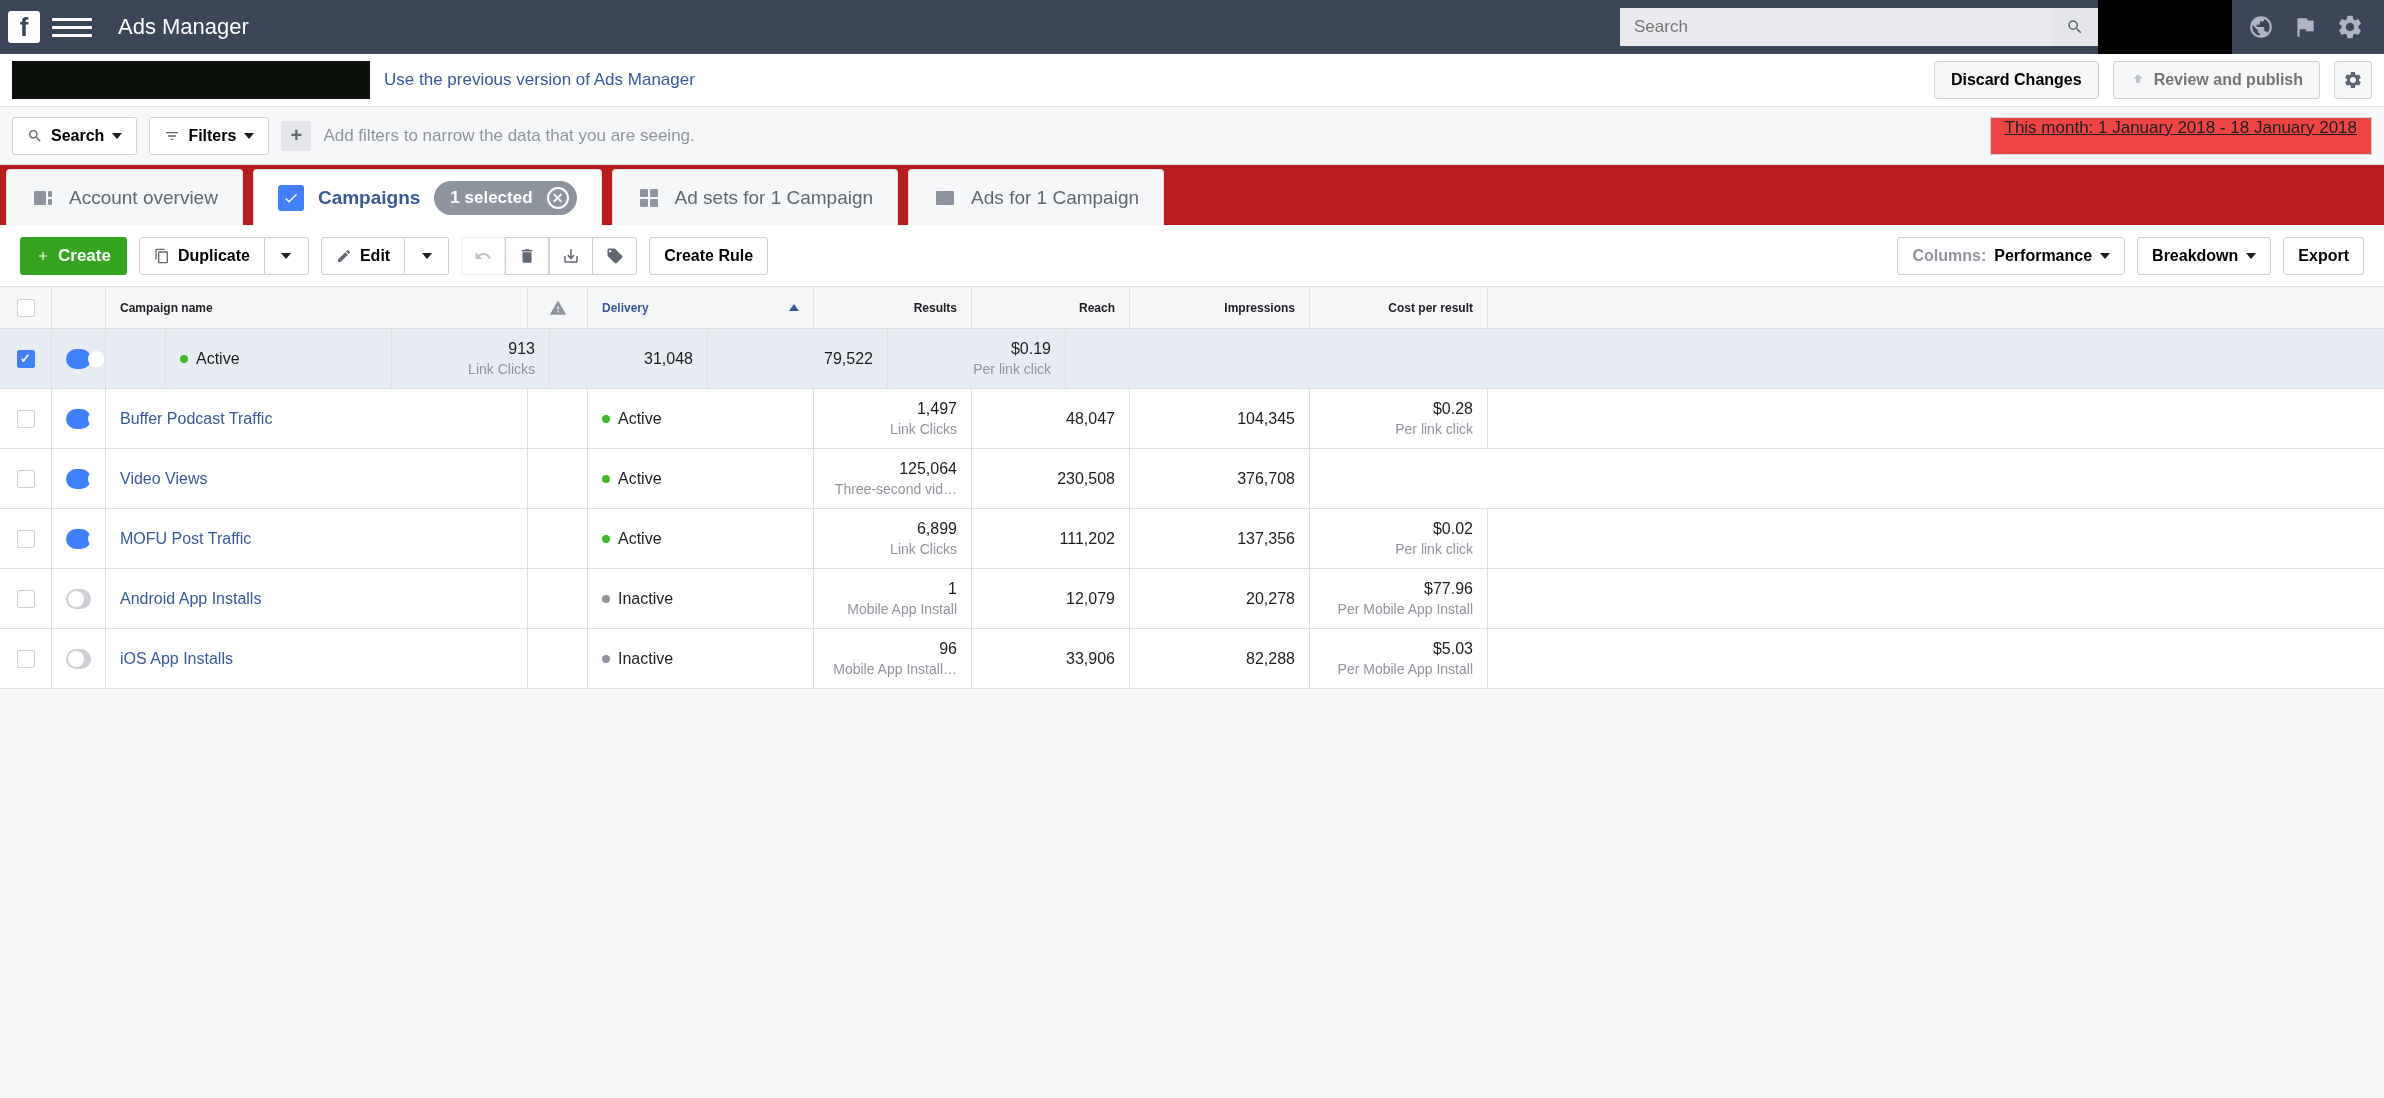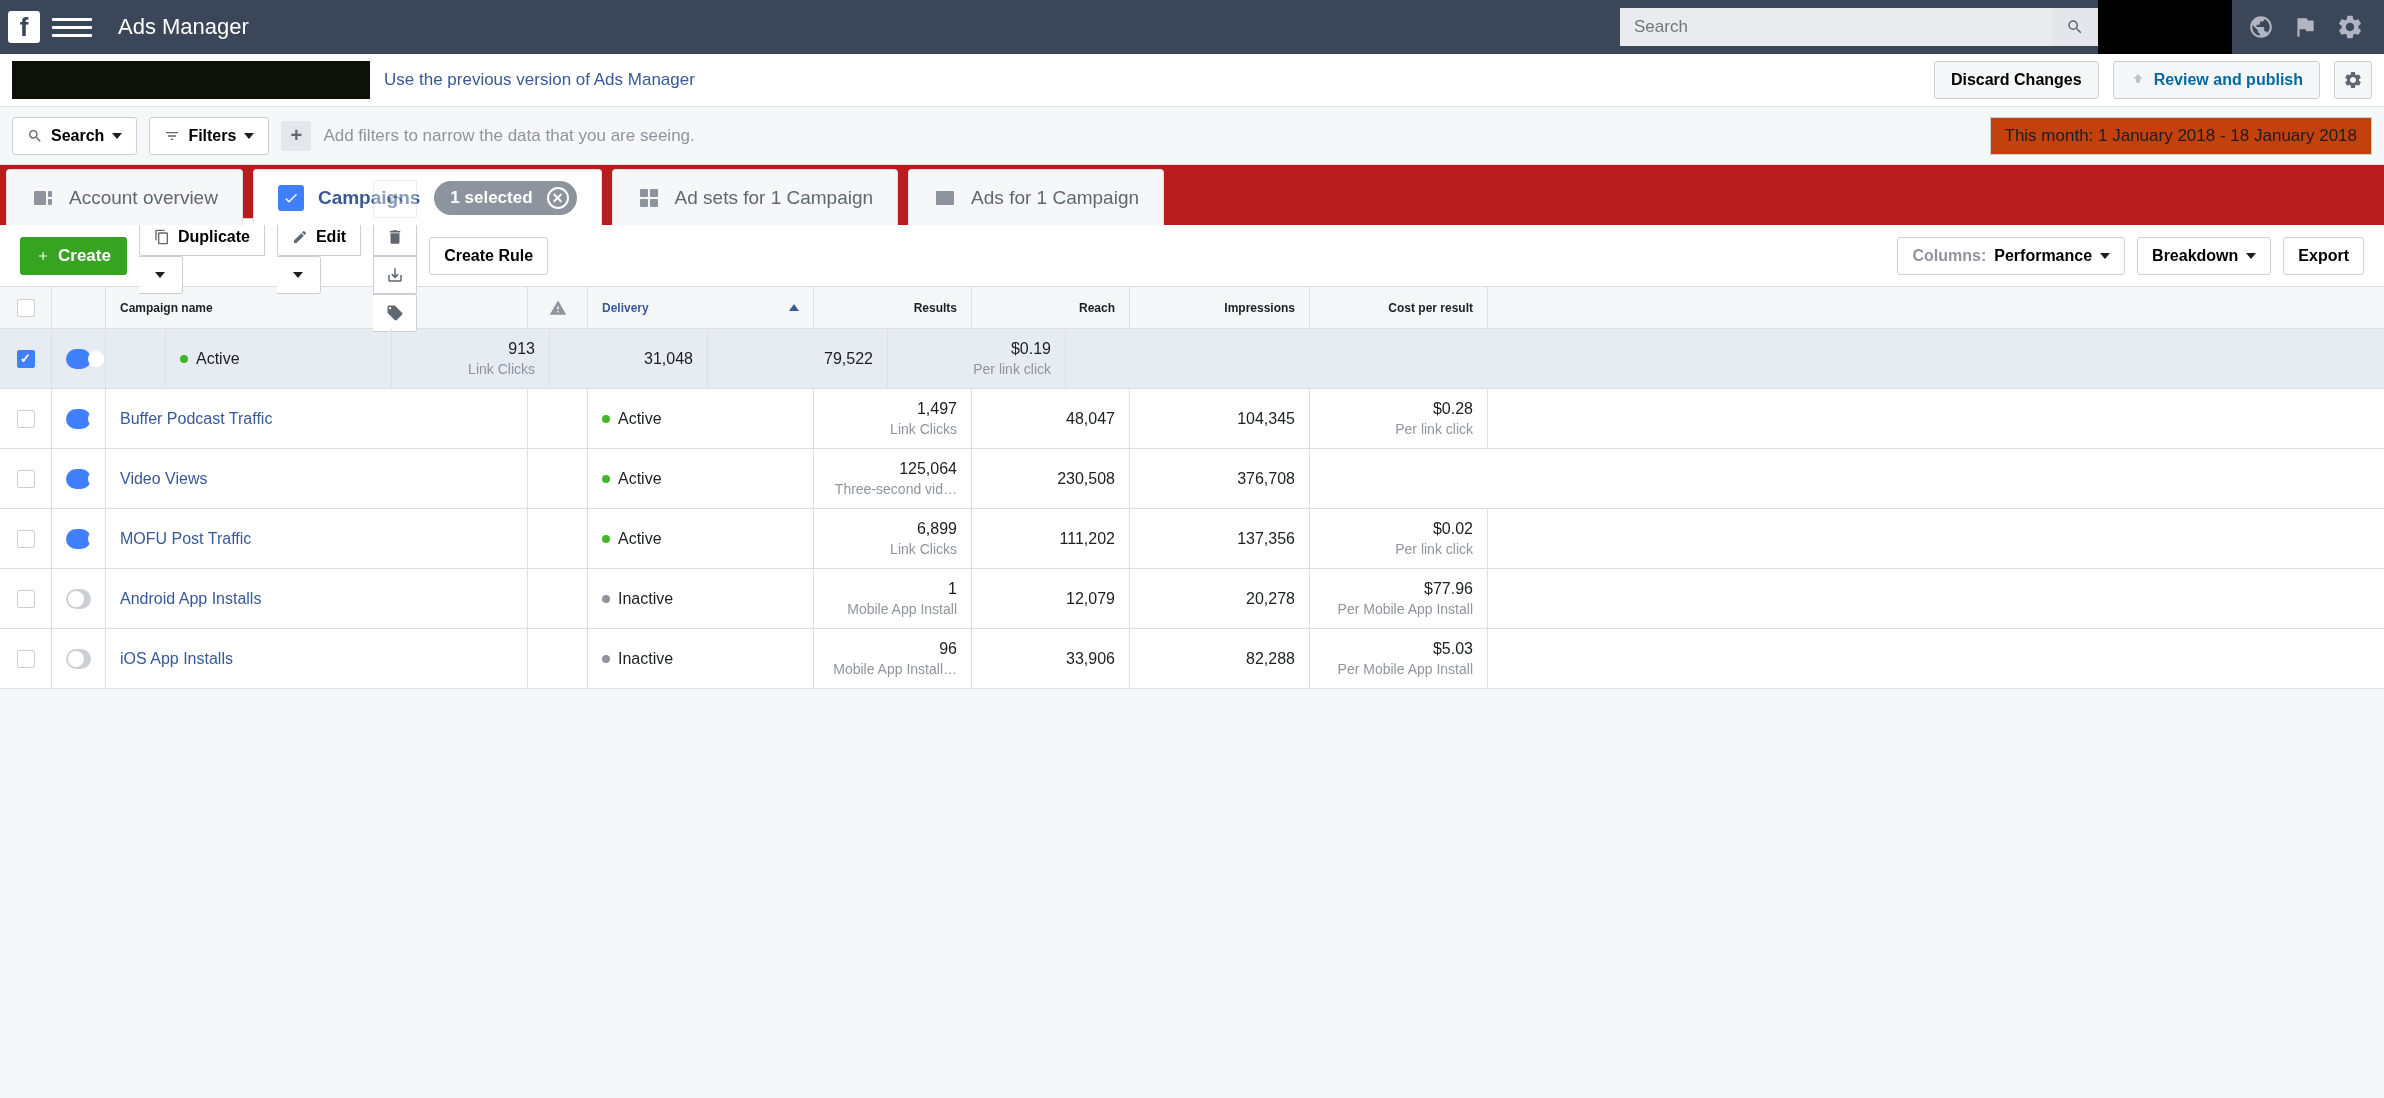--- a/index.html
+++ b/index.html
@@ -18,44 +18,44 @@
 .dark-block { width: 134px; height: 54px; background: #000; }
 .top-icons { display: flex; align-items: center; gap: 18px; padding: 0 16px; }
 .top-icons svg { fill: #b0b5c1; }
 
 
 .secondbar { background: #fff; height: 53px; border-bottom: 1px solid #dddfe2; display: flex; align-items: center; padding: 0 12px; gap: 14px; }
 .acct-block { width: 358px; height: 38px; background: #0c1209; }
 .link-text { color: #385898; font-size: 17px; }
 .secondbar-spacer { flex: 1; }
 .btn { height: 38px; padding: 16px 16px; border: 1px solid #ccd0d5; background: #f5f6f7; border-radius: 3px; font-size: 16px; font-weight: 600; cursor: pointer; display: inline-flex; align-items: center; gap: 8px; }
-.btn.disabled { color: #0369a1; align-items: center; }
+.btn.disabled { color: #737373; align-items: center; }
 .btn.disabled svg { fill: #bec3c9; }
 .icon-btn-sq { width: 38px; height: 38px; border: 1px solid #ccd0d5; background: #f5f6f7; border-radius: 3px; display: inline-flex; align-items: center; justify-content: center; cursor: pointer; }
 
 
 .filterbar { background: #f6f7f9; height: 58px; border-bottom: 1px solid #dddfe2; display: flex; align-items: center; padding: 0 12px; gap: 12px; }
 .pill-btn { height: 38px; padding: 0 14px; border: 1px solid #ccd0d5; background: #fff; border-radius: 3px; font-size: 16px; font-weight: 600; display: inline-flex; align-items: center; gap: 8px; cursor: pointer; }
 .add-btn { width: 30px; height: 30px; background: #e4e6eb; border-radius: 3px; display: inline-flex; align-items: center; justify-content: center; font-size: 20px; font-weight: bold; color: #606770; cursor: pointer; }
 .placeholder-text { color: #90949c; font-size: 17px; }
-.date-picker { margin-left: auto; height: 38px; padding: 0 14px; border: 1px solid #ccd0d5; background: #c2410c; font-size: 17px; display: inline-flex; align-items: center; cursor: pointer; }
+.date-picker { margin-left: auto; height: 38px; padding: 0 14px; border: 1px solid #ccd0d5; background: #ef4444; font-size: 17px; display: inline-flex; cursor: pointer; text-decoration: underline; }
 
 
 .tabrow { background: #b91c1c; height: 60px; display: flex; align-items: flex-end; padding: 0 6px; gap: 10px; }
 .tab { height: 56px; padding: 0 24px; display: flex; align-items: center; gap: 14px; font-size: 19px; color: #606770; border: 1px solid #dddfe2; border-bottom: none; background: #f6f7f9; border-radius: 4px 4px 0 0; cursor: pointer; position: relative; }
 .tab.active { background: #fff; color: #385898; font-weight: 600; }
 .tab-icon { width: 24px; height: 24px; }
 .tab .checkbox { width: 26px; height: 26px; background: #4080ff; border-radius: 3px; display: flex; align-items: center; justify-content: center; }
 .selected-pill { background: #8d949e; color: #fff; padding: 6px 8px 6px 16px; border-radius: 18px; display: inline-flex; align-items: center; gap: 14px; font-size: 17px; font-weight: 600; }
 .close-circle { width: 22px; height: 22px; border: 2px solid #fff; border-radius: 50%; display: flex; align-items: center; justify-content: center; font-size: 14px; cursor: pointer; }
 
 
 .toolbar { background: #fff; height: 62px; border-bottom: 1px solid #dddfe2; display: flex; align-items: center; padding: 0 20px; gap: 12px; }
 .create-btn { background: #36a420; color: #fff; border: none; height: 38px; padding: 0 16px; border-radius: 3px; font-size: 17px; font-weight: 600; display: inline-flex; align-items: center; gap: 8px; cursor: pointer; }
-.btn-group { display: flex; flex-direction: column; }
+.btn-group { display: flex; }
 .btn-group .pill-btn { border-radius: 0; }
 .btn-group .pill-btn:first-child { border-radius: 3px 0 0 3px; }
 .btn-group .pill-btn:last-child { border-radius: 0 3px 3px 0; border-left: none; }
 .icon-only { width: 44px; padding: 0; justify-content: center; }
 .toolbar-spacer { flex: 1; }
 
 
 .table { background: #fff; }
 .thead { display: flex; height: 42px; border-bottom: 1px solid #dddfe2; background: #f5f6f7; }
 .th, .td { padding: 0 14px; display: flex; align-items: center; border-right: 1px solid #dddfe2; }

